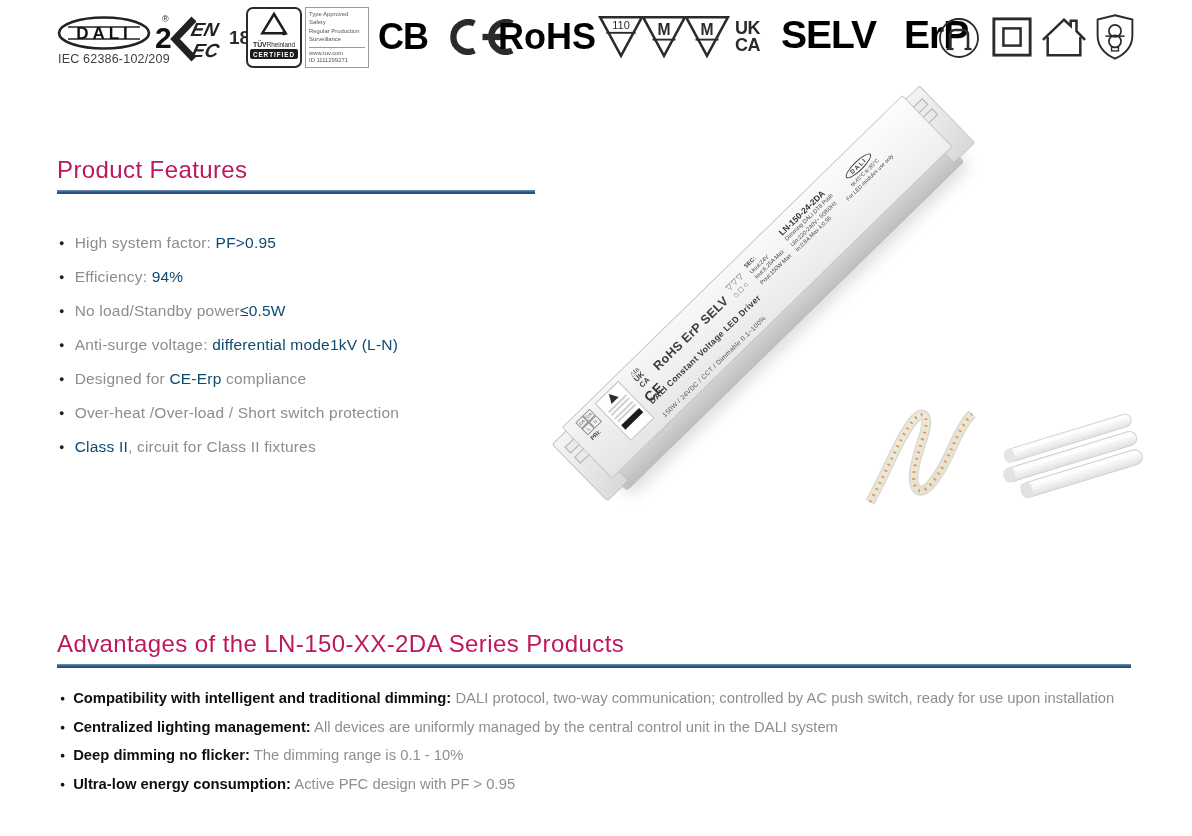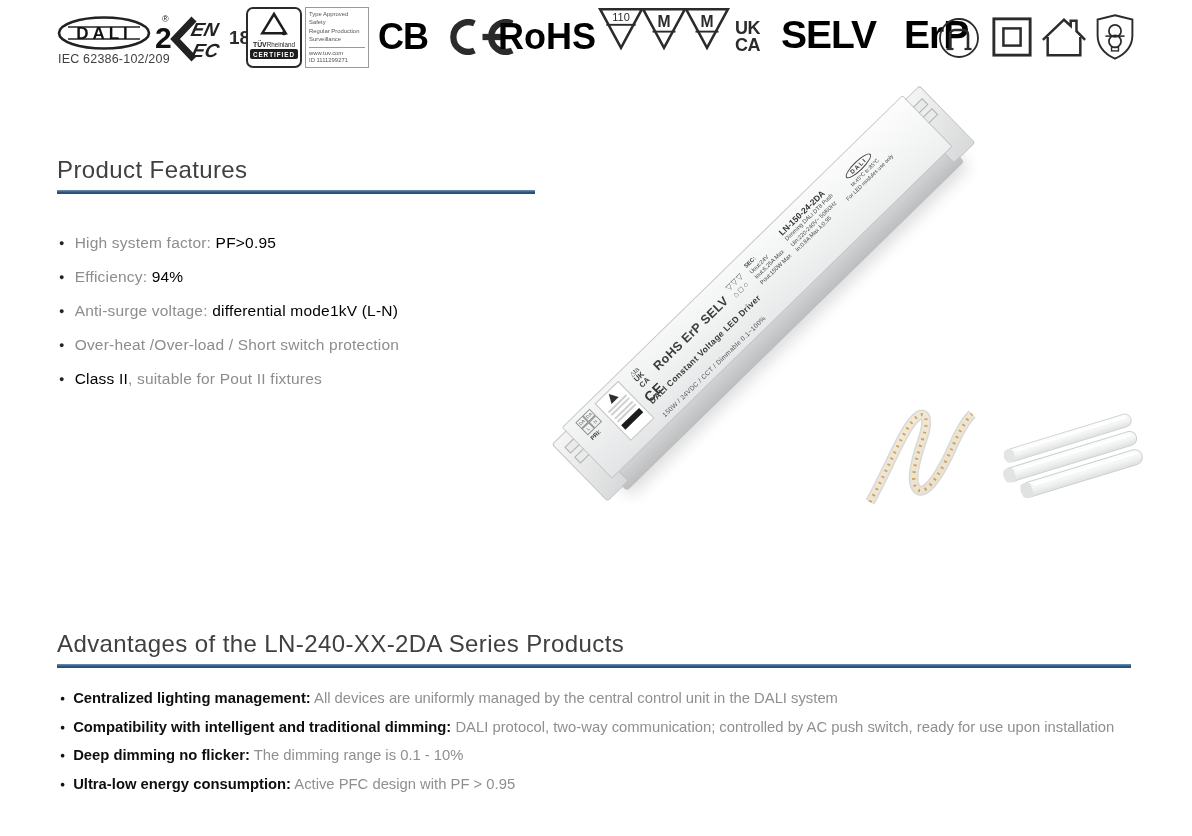--- a/index.html
+++ b/index.html
@@ -16,28 +16,28 @@
   .tuv-left { width:56px; border:2px solid #2b2b2b; border-radius:7px; padding:2px 2px 2px; background:#fff; text-align:center; }
   .tuv-brand { font-size:6.3px; color:#1e1e1e; letter-spacing:0; white-space:nowrap; }
   .tuv-brand b { font-size:6.8px; }
   .tuv-cert { margin-top:1px; background:#1d1d1d; color:#fff; font-size:6.3px; letter-spacing:1px; padding:2px 0 1px; border-radius:2px; font-weight:bold; }
   .tuv-right { width:64px; border:1px solid #9a9a9a; margin-left:3px; padding:3px 3px 2px; font-size:5.9px; color:#555; line-height:1.3; }
   .tuv-right .sep { border-top:1px solid #9a9a9a; margin-top:3px; padding-top:2px; }
   .tri-row { display:flex; }
   .tri-row svg { margin-right:-3px; }
 
   
-  .sec-title { position:absolute; font-size:24px; color:#404040; letter-spacing:.4px; font-weight:400; }
+  .sec-title { position:absolute; font-size:24px; color:#be185d; letter-spacing:.4px; font-weight:400; }
   .sec-line { position:absolute; height:3.5px; background:linear-gradient(180deg,#6f93b5 0%,#2b5680 55%,#274d73 100%); }
 
   
   ul.plain { list-style:none; position:absolute; }
   .feat-list li { font-size:15.5px; color:#8d8d8d; letter-spacing:.2px; margin-bottom:16px; line-height:17px; white-space:nowrap; }
   .feat-list li::before { content:"●"; font-size:9px; color:#222; margin-right:10px; vertical-align:2px; }
-  .feat-list .strong { color:#000000; font-weight:500; }
+  .feat-list .strong { color:#0c4a6e; font-weight:500; }
   .adv-list li { font-size:14.8px; color:#8f8f8f; letter-spacing:0; margin-bottom:12.5px; line-height:16px; white-space:nowrap; }
   .adv-list li::before { content:"●"; font-size:8.5px; color:#111; margin-right:8px; vertical-align:2px; }
   .adv-list .strong { color:#0f0f0f; font-weight:700; }
 
   
   .driver { position:absolute; left:767px; top:297px; width:500px; height:100px; transform:translate(-50%,-50%) rotate(-44.3deg); }
   .d-side { position:absolute; left:14px; top:70px; width:472px; height:21px; background:linear-gradient(180deg,#d3d4d5,#bcbdbe); border-radius:0 0 4px 4px; box-shadow:0 7px 16px rgba(0,0,0,.14); }
   .d-cap { position:absolute; top:5px; width:30px; height:80px; background:linear-gradient(160deg,#f6f6f6,#d7d8d9); border:1px solid #c2c3c4; border-radius:3px; }
   .d-cap .slot { position:absolute; left:6px; width:16px; height:9px; border:1px solid #b0b1b2; background:#e9eaea; }
   .d-face { position:absolute; left:12px; top:0; width:476px; height:72px; background:linear-gradient(185deg,#fdfdfd 0%,#f2f3f3 45%,#e3e4e5 100%); border:1px solid #c6c8c9; border-radius:2px; }
@@ -126,21 +126,21 @@
     <div class="hdr-item" style="left:440px; top:19px;">
       <svg width="76" height="36" viewBox="0 0 84 40">
         <path d="M38,5 A16.5,16.5 0 1 0 38,35" fill="none" stroke="#2b2b2b" stroke-width="7"></path>
         <path d="M80,5 A16.5,16.5 0 1 0 80,35" fill="none" stroke="#2b2b2b" stroke-width="7"></path>
         <line x1="47" y1="20" x2="70" y2="20" stroke="#2b2b2b" stroke-width="7"></line>
       </svg>
     </div>
 
     <div class="hdr-item logo-text" style="left:498px; top:16px; font-size:36px; letter-spacing:0;">RoHS</div>
 
-    <div class="hdr-item tri-row" style="left:598px; top:7px;">
+    <div class="hdr-item tri-row" style="left:598px; top:15px;">
       <svg width="46" height="44" viewBox="0 0 44 42">
         <polygon points="2,2 42,2 22,39" fill="none" stroke="#2b2b2b" stroke-width="2.4"></polygon>
         <text x="22" y="13.5" text-anchor="middle" font-size="10.5" fill="#2b2b2b">110</text>
         <line x1="8" y1="17" x2="36" y2="17" stroke="#2b2b2b" stroke-width="1.8"></line>
       </svg>
       <svg width="46" height="44" viewBox="0 0 44 42">
         <polygon points="2,2 42,2 22,39" fill="none" stroke="#2b2b2b" stroke-width="2.4"></polygon>
         <text x="22" y="19" text-anchor="middle" font-size="15" font-weight="bold" fill="#2b2b2b">M</text>
         <line x1="11" y1="23.5" x2="33" y2="23.5" stroke="#2b2b2b" stroke-width="1.8"></line>
       </svg>
@@ -192,23 +192,25 @@
         <rect x="19" y="39" width="8" height="4" fill="none" stroke="#2b2b2b" stroke-width="1.6"></rect>
       </svg>
     </div>
   </div>
 
   <div class="sec-title" style="left:57px; top:156px;">Product Features</div>
   <div class="sec-line" style="left:57px; top:190px; width:478px;"></div>
   <ul class="plain feat-list" style="left:59px; top:234px;">
       <li><span>High system factor: </span><span class="strong">PF&gt;0.95</span></li>
       <li><span>Efficiency: </span><span class="strong">94%</span></li>
+      <li><span>No load/Standby power</span><span class="strong">≤0.5W</span></li>
       <li><span>Anti-surge voltage: </span><span class="strong">differential mode1kV (L-N)</span></li>
+      <li><span>Designed for </span><span class="strong">CE-Erp</span><span> compliance</span></li>
       <li><span>Over-heat /Over-load / Short switch protection</span></li>
-      <li><span class="strong">Class II</span><span>, suitable for Pout II fixtures</span></li>
+      <li><span class="strong">Class II</span><span>, circuit for Class II fixtures</span></li>
     </ul>
 
   <div class="driver">
     <div class="d-side"></div>
     <div class="d-cap" style="left:-7px;">
       <div class="slot" style="top:10px;"></div>
         <div class="slot" style="top:24px;"></div>
     </div>
     <div class="d-cap" style="left:477px;">
       <div class="slot" style="top:10px;"></div>
@@ -299,22 +301,22 @@
         <rect x="8" y="28" width="10" height="13" rx="4" fill="#e4e6e6"></rect>
         <rect x="2" y="46" width="11" height="14" rx="4" fill="#e2e4e4"></rect>
         <rect x="14" y="65" width="11" height="15" rx="4" fill="#e0e2e2"></rect>
         <line x1="22" y1="31.5" x2="136" y2="31.5" stroke="#ffffff" stroke-width="2"></line>
         <line x1="16" y1="50" x2="136" y2="50" stroke="#ffffff" stroke-width="2"></line>
         <line x1="28" y1="69" x2="136" y2="69" stroke="#ffffff" stroke-width="2"></line>
       </g>
     </svg>
   </div>
 
-  <div class="sec-title" style="left:57px; top:630px;">Advantages of the LN-240-XX-2DA Series Products</div>
+  <div class="sec-title" style="left:57px; top:630px;">Advantages of the LN-150-XX-2DA Series Products</div>
   <div class="sec-line" style="left:57px; top:664px; width:1074px;"></div>
   <ul class="plain adv-list" style="left:60px; top:690px;">
+      <li><span class="strong">Compatibility with intelligent and traditional dimming:</span><span> DALI protocol, two-way communication; controlled by AC push switch, ready for use upon installation</span></li>
       <li><span class="strong">Centralized lighting management:</span><span> All devices are uniformly managed by the central control unit in the DALI system</span></li>
-      <li><span class="strong">Compatibility with intelligent and traditional dimming:</span><span> DALI protocol, two-way communication; controlled by AC push switch, ready for use upon installation</span></li>
       <li><span class="strong">Deep dimming no flicker:</span><span> The dimming range is 0.1 - 10%</span></li>
       <li><span class="strong">Ultra-low energy consumption:</span><span> Active PFC design with PF &gt; 0.95</span></li>
     </ul>
 
 </div>
 
 </body></html>

